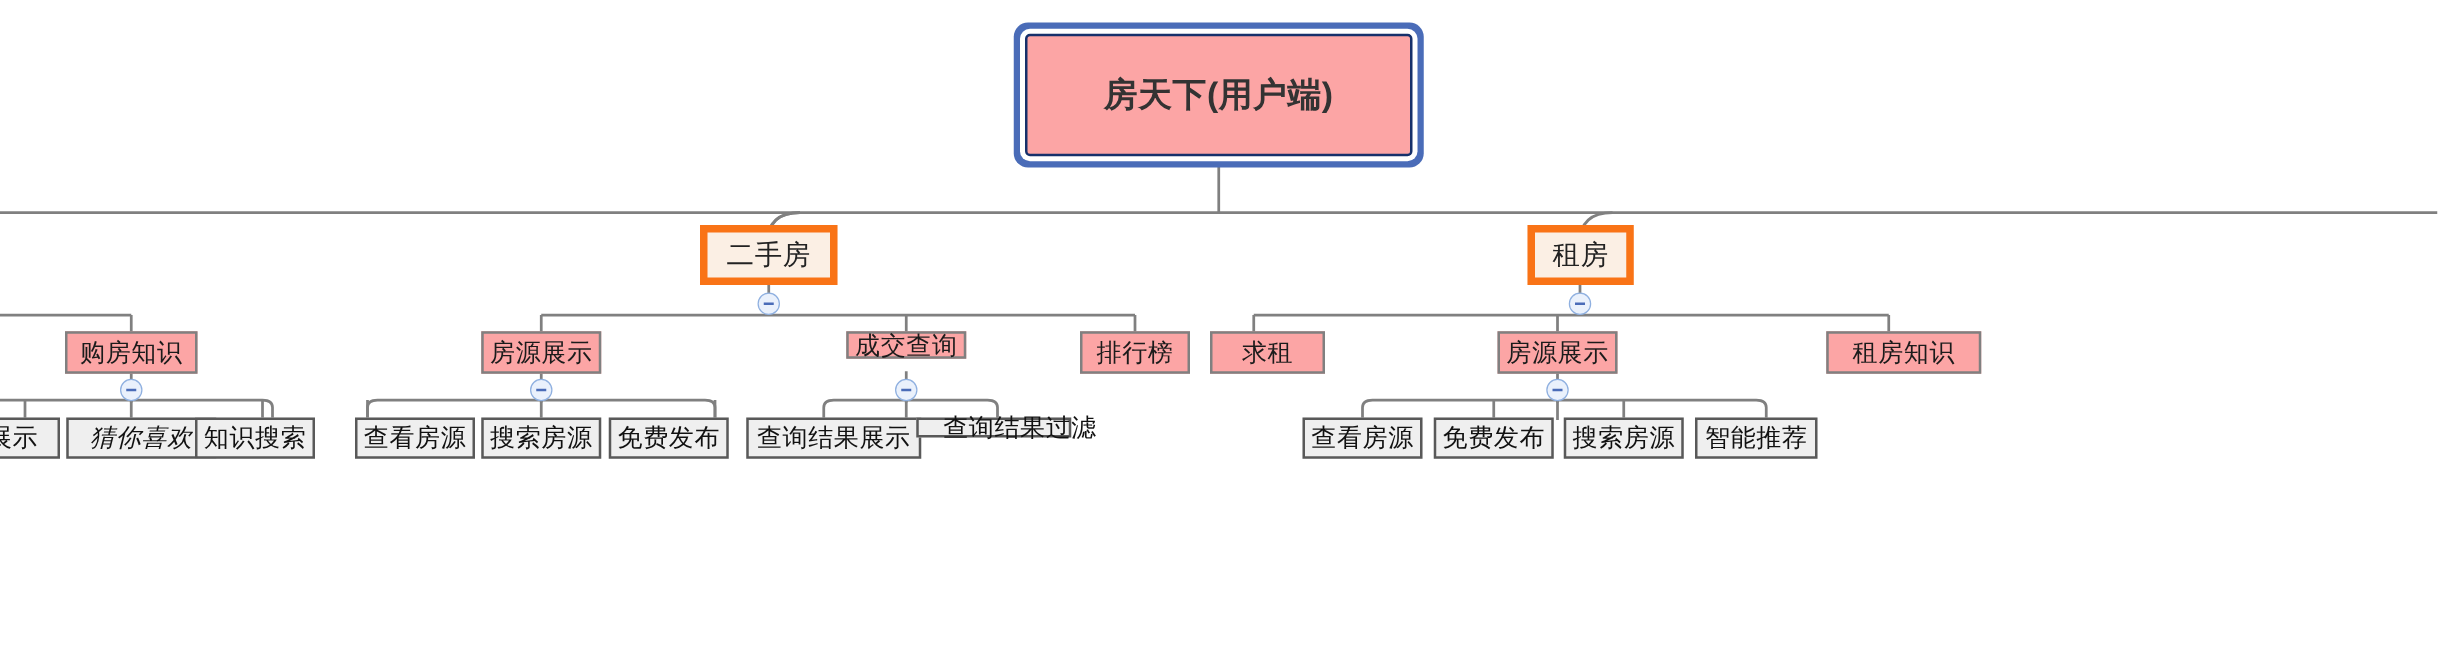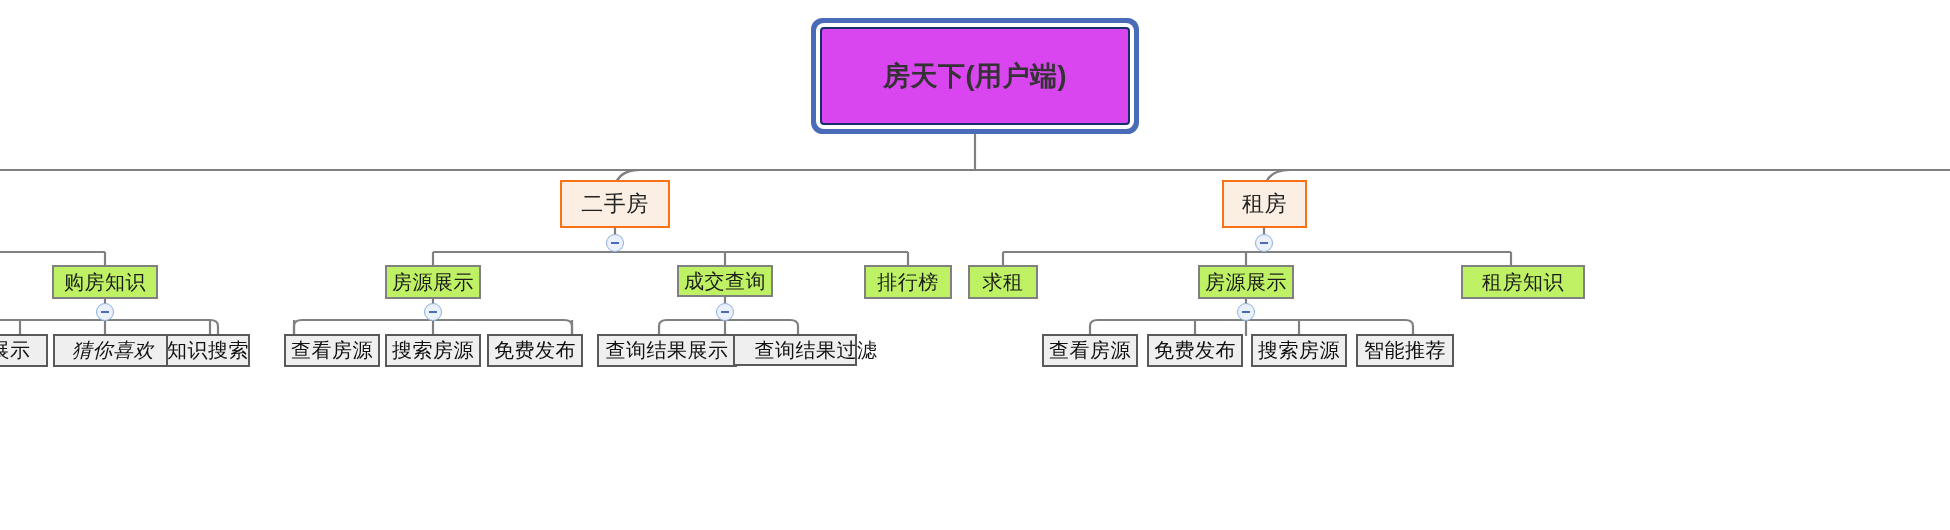--- a/index.html
+++ b/index.html
@@ -38,39 +38,39 @@
     box-sizing: border-box;
     display: flex;
     align-items: center;
     justify-content: center;
     white-space: nowrap;
     color: #1a1a1a;
     letter-spacing: 0.5px;
   }
 
   .node-root {
-    background: #d946ef;
+    background: #fca5a5;
     border: 2px solid #16306b;
     border-radius: 3px;
     font-size: 27px;
     font-weight: bold;
     color: #333333;
     box-shadow: 0 0 0 4px #ffffff, 0 0 0 9px #4a6cb8;
     border-radius: 4px;
   }
 
   .node-l2 {
     background: #fbefe4;
-    border: 2px solid #f97316;
+    border: 6px solid #f97316;
     font-size: 22px;
     color: #222222;
   }
 
   .node-l3 {
-    background: #bef264;
+    background: #fca5a5;
     border: 2px solid #808080;
     font-size: 20px;
     color: #1b1b1b;
   }
 
   .node-leaf {
     background: #efefef;
     border: 2px solid #595959;
     font-size: 20px;
     color: #111111;
@@ -187,32 +187,32 @@
       <i></i>
     </div>
 
   <div class="node node-l3" style="left:385px; top:265px; width:96px; height:34px;">
     <span>房源展示</span>
   </div>
   <div class="toggle" style="left:424px; top:303px;">
       <i></i>
     </div>
 
-  <div class="node node-l3" style="left:677px; top:265px; width:96px; height:32px;">
+  <div class="node node-l3" style="left:677px; top:265px; width:96px; height:22px;">
     <span>成交查询</span>
   </div>
   <div class="toggle" style="left:716px; top:303px;">
       <i></i>
     </div>
 
   <div class="node node-l3" style="left:864px; top:265px; width:88px; height:34px;">
     <span>排行榜</span>
   </div>
 
-  <div class="node node-l3" style="left:968px; top:265px; width:70px; height:34px;">
+  <div class="node node-l3" style="left:968px; top:265px; width:92px; height:34px;">
     <span>求租</span>
   </div>
 
   <div class="node node-l3" style="left:1198px; top:265px; width:96px; height:34px;">
     <span>房源展示</span>
   </div>
   <div class="toggle" style="left:1237px; top:303px;">
       <i></i>
     </div>
 
@@ -221,38 +221,38 @@
   </div>
 
   <div class="node node-leaf" style="left:-28px; top:334px; width:76px; height:33px;">
     <span>展示</span>
   </div>
 
   <div class="node node-leaf" style="left:53px; top:334px; width:120px; height:33px;font-style:italic;">
     <span>猜你喜欢</span>
   </div>
 
-  <div class="node node-leaf" style="left:166px; top:334px; width:84px; height:33px;font-family:Liberation Mono, monospace;">
+  <div class="node node-leaf" style="left:156px; top:334px; width:96px; height:33px;font-family:Liberation Mono, monospace;">
     <span>知识搜索</span>
   </div>
 
   <div class="node node-leaf" style="left:284px; top:334px; width:96px; height:33px;">
     <span>查看房源</span>
   </div>
   <div class="node node-leaf" style="left:385px; top:334px; width:96px; height:33px;">
     <span>搜索房源</span>
   </div>
   <div class="node node-leaf" style="left:487px; top:334px; width:96px; height:33px;">
     <span>免费发布</span>
   </div>
 
   <div class="node node-leaf" style="left:597px; top:334px; width:140px; height:33px;">
     <span>查询结果展示</span>
   </div>
-  <div class="node node-leaf" style="left:733px; top:334px; width:124px; height:32px;padding-left:42px;">
+  <div class="node node-leaf" style="left:733px; top:334px; width:124px; height:16px;padding-left:42px;">
     <span>查询结果过滤</span>
   </div>
 
   <div class="node node-leaf" style="left:1042px; top:334px; width:96px; height:33px;">
     <span>查看房源</span>
   </div>
   <div class="node node-leaf" style="left:1147px; top:334px; width:96px; height:33px;">
     <span>免费发布</span>
   </div>
   <div class="node node-leaf" style="left:1251px; top:334px; width:96px; height:33px;">

